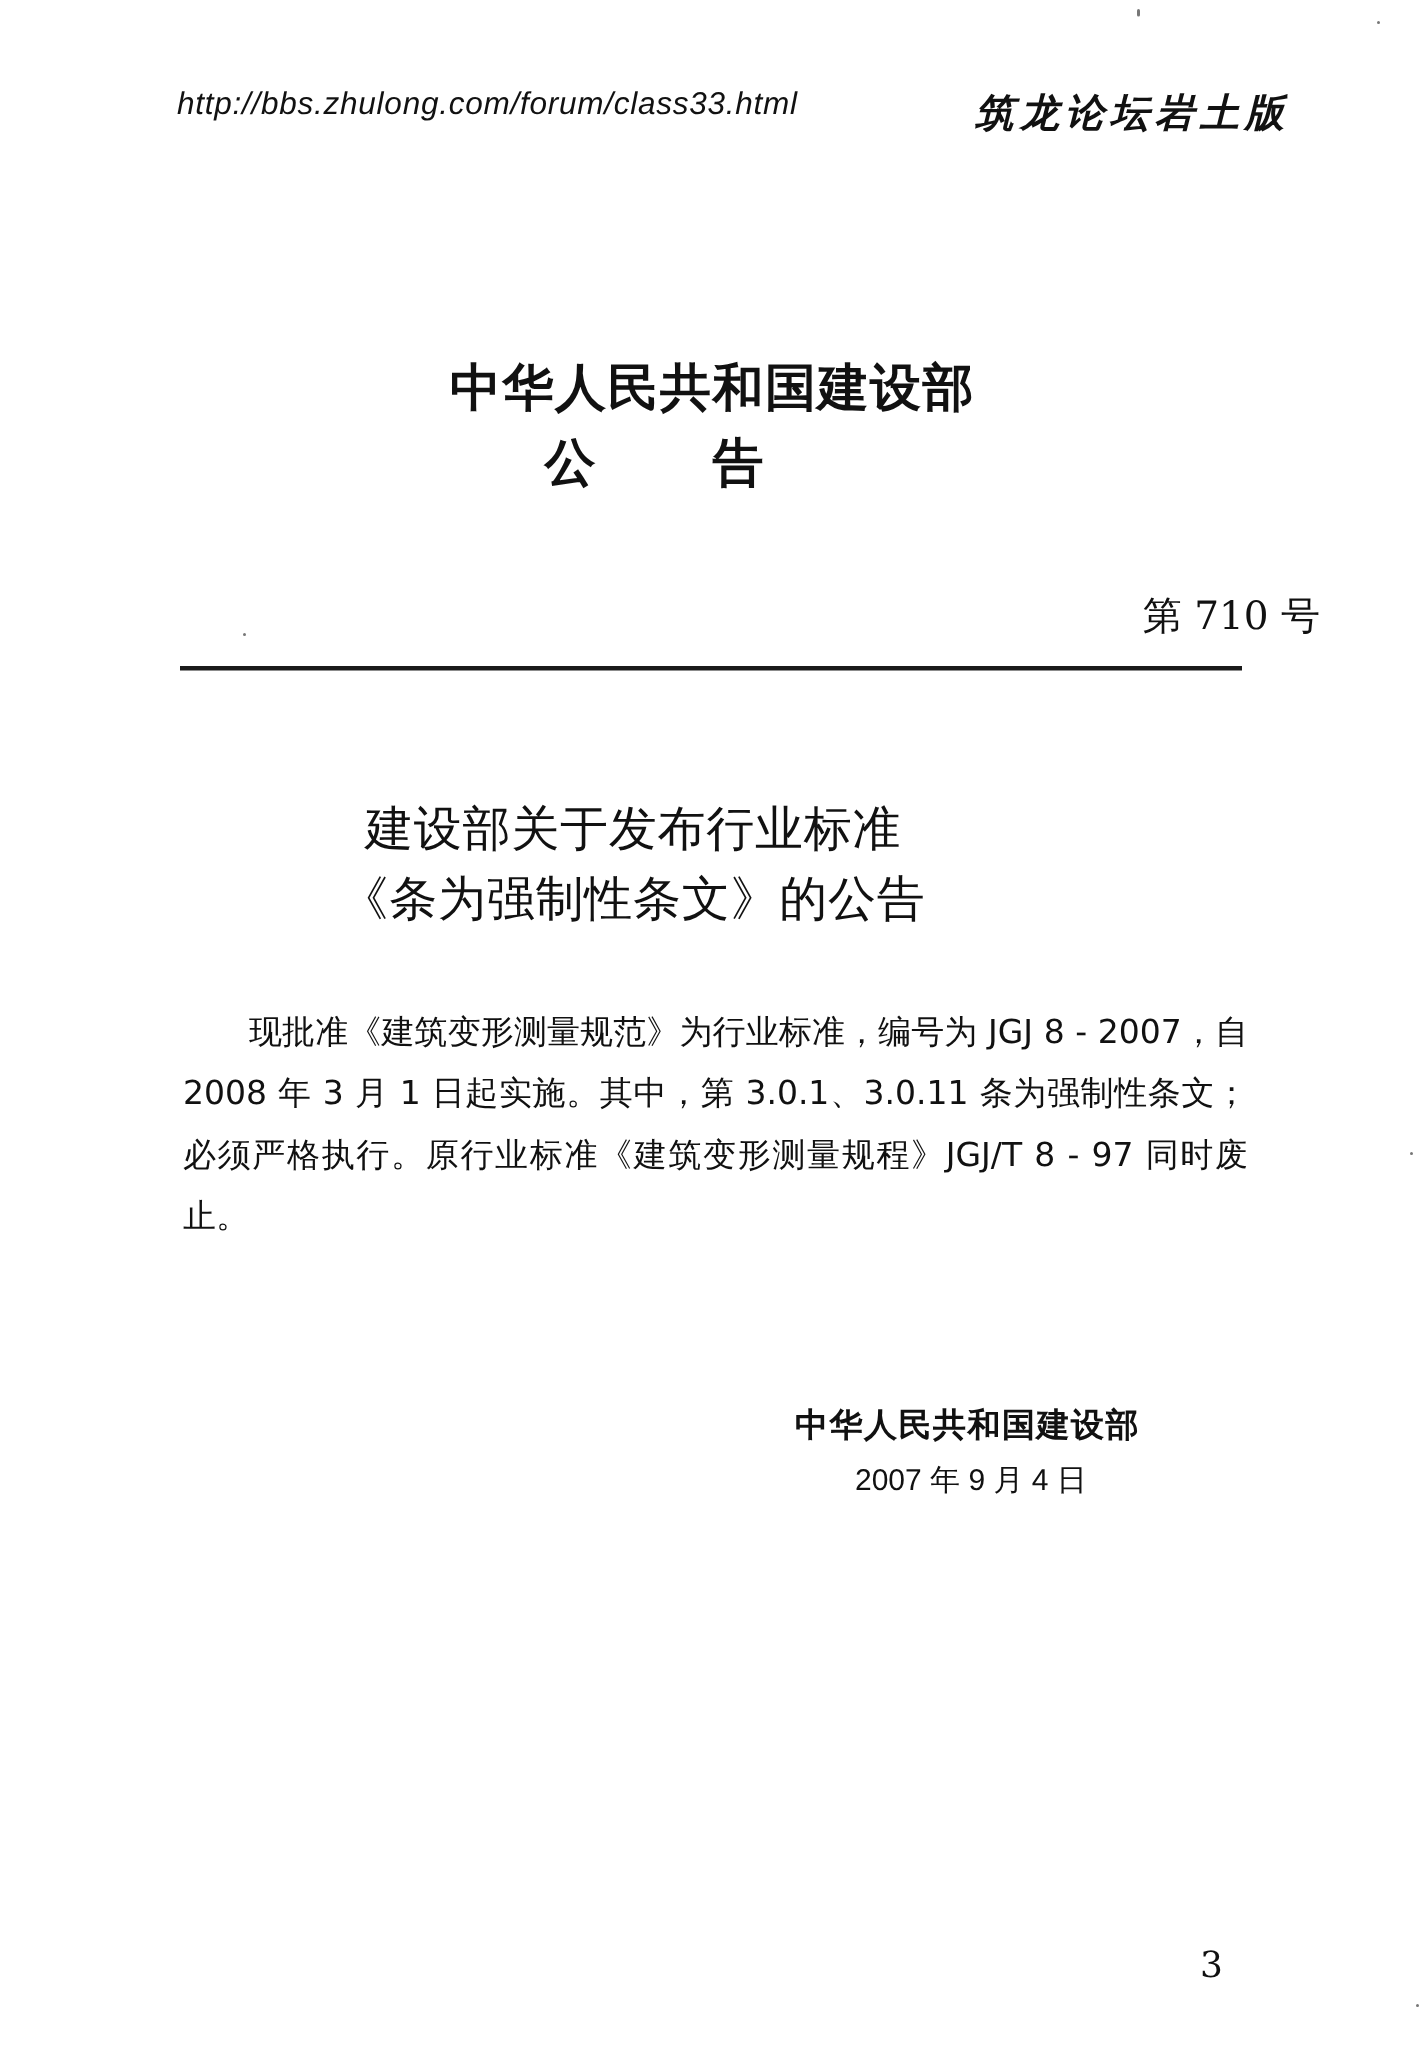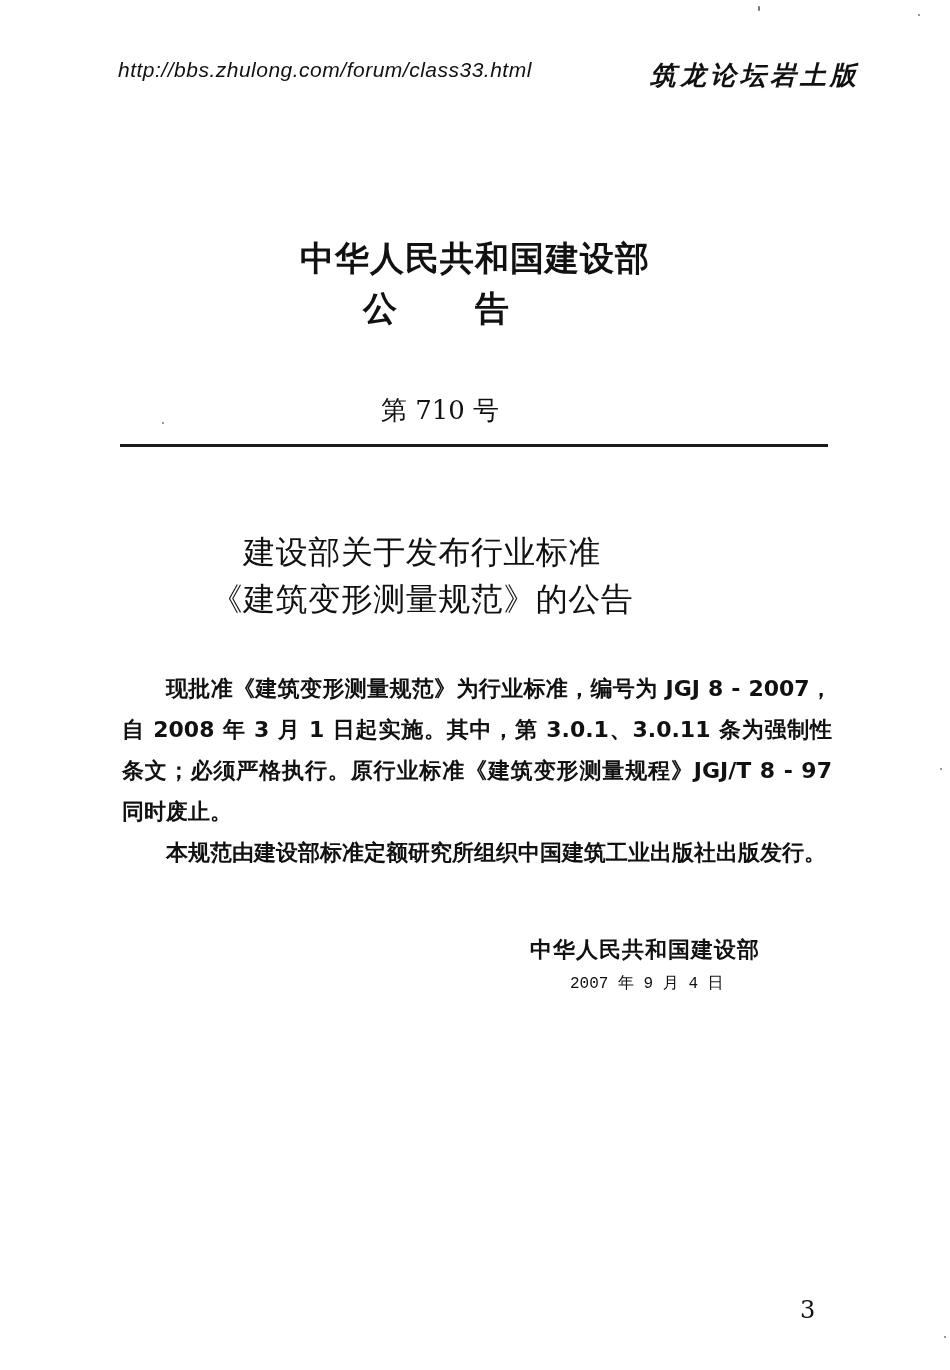--- a/index.html
+++ b/index.html
@@ -20,67 +20,66 @@
     left: 0; width: 950px; top: 236px; text-align: center; font-family: "DejaVu Sans", sans-serif;
     font-weight: bold; font-size: 34px; letter-spacing: 1px;
   }
   .title-sub {
     left: 0; width: 872px; top: 286px; text-align: center; font-family: "DejaVu Sans", sans-serif;
     font-weight: bold; font-size: 34px;
   }
   .title-sub span { display: inline-block; }
   .title-sub .gap { width: 78px; }
   .notice-no {
-    left: 0; width: 880px; top: 393px; text-align: center; font-size: 26px;
+    left: 0; width: 880px; top: 393px; text-align: right; font-size: 26px;
   }
   .rule {
     left: 120px; top: 444px; width: 708px; height: 3px; background: #1a1a1a;
   }
   .doc-title {
     left: 0; width: 844px; text-align: center; font-size: 32px; font-family: "DejaVu Sans", sans-serif;
     font-weight: normal; letter-spacing: 0.5px;
   }
   .doc-title.l1 { top: 531px; }
   .doc-title.l2 { top: 578px; }
   .body-text {
     left: 122px; width: 710px; top: 668px; font-size: 22px; line-height: 41px;
-    font-family: "DejaVu Sans", sans-serif; text-align: justify; font-weight: bold;
+    font-family: "DejaVu Sans", sans-serif; text-align: justify;
   }
   .body-text p { margin: 0; text-indent: 44px; }
   .sign-org {
     left: 530px; top: 935px; font-family: "DejaVu Sans", sans-serif; font-weight: bold; font-size: 22px;
     letter-spacing: 1px;
   }
   .sign-date {
-    left: 570px; top: 973px; font-size: 16px; font-family: Liberation Mono, monospace;
+    left: 570px; top: 973px; font-size: 20px; font-family: Liberation Sans, sans-serif;
   }
   .page-num {
     left: 800px; top: 1296px; font-size: 24px; font-family: "DejaVu Serif", serif;
   }
   .speck { position: absolute; width: 2px; height: 2px; background: #777; border-radius: 1px; }
 </style>
 </head>
 <body>
 
 <div class="abs header-url">http://bbs.zhulong.com/forum/class33.html</div>
 <div class="abs header-forum">筑龙论坛岩土版</div>
 
 <div class="abs title-main">中华人民共和国建设部</div>
 <div class="abs title-sub">
   <span>公</span><span class="gap"></span><span>告</span>
 </div>
 <div class="abs notice-no">第 710 号</div>
 <div class="abs rule"></div>
 
 <div class="abs doc-title l1">建设部关于发布行业标准</div>
-<div class="abs doc-title l2">《建筑变形测量规范》的公告</div>
+<div class="abs doc-title l2">《条为强制性条文》的公告</div>
 
 <div class="abs body-text">
   <p>现批准《建筑变形测量规范》为行业标准，编号为 JGJ 8 - 2007，自 2008 年 3 月 1 日起实施。其中，第 3.0.1、3.0.11 条为强制性条文；必须严格执行。原行业标准《建筑变形测量规程》JGJ/T 8 - 97 同时废止。</p>
-  <p>本规范由建设部标准定额研究所组织中国建筑工业出版社出版发行。</p>
 </div>
 
 <div class="abs sign-org">中华人民共和国建设部</div>
 <div class="abs sign-date">2007 年 9 月 4 日</div>
 
 <div class="abs page-num">3</div>
 
 <div class="speck" style="left:758px;top:6px;width:2px;height:5px;"></div>
 <div class="speck" style="left:918px;top:14px;"></div>
 <div class="speck" style="left:162px;top:422px;"></div>

